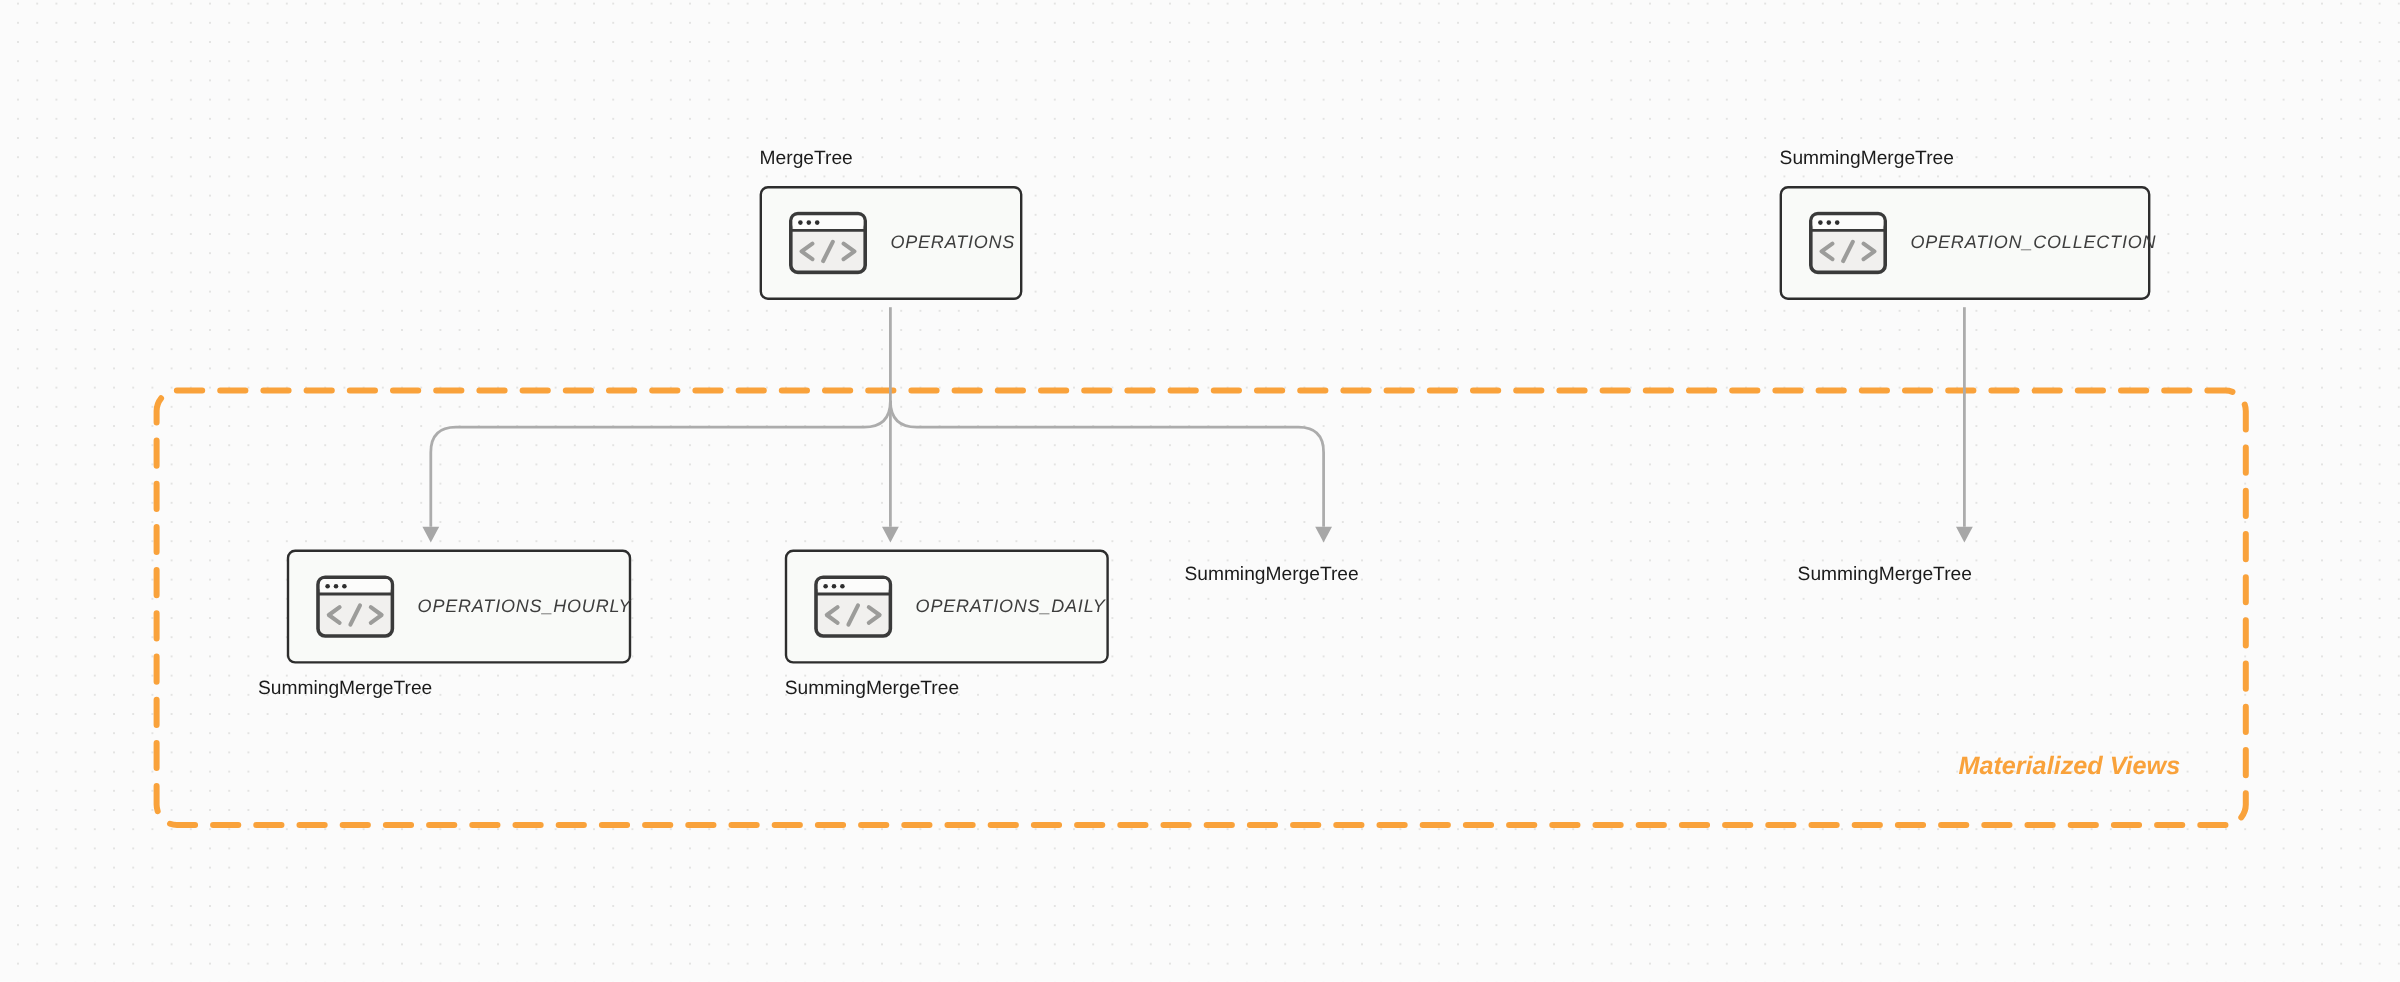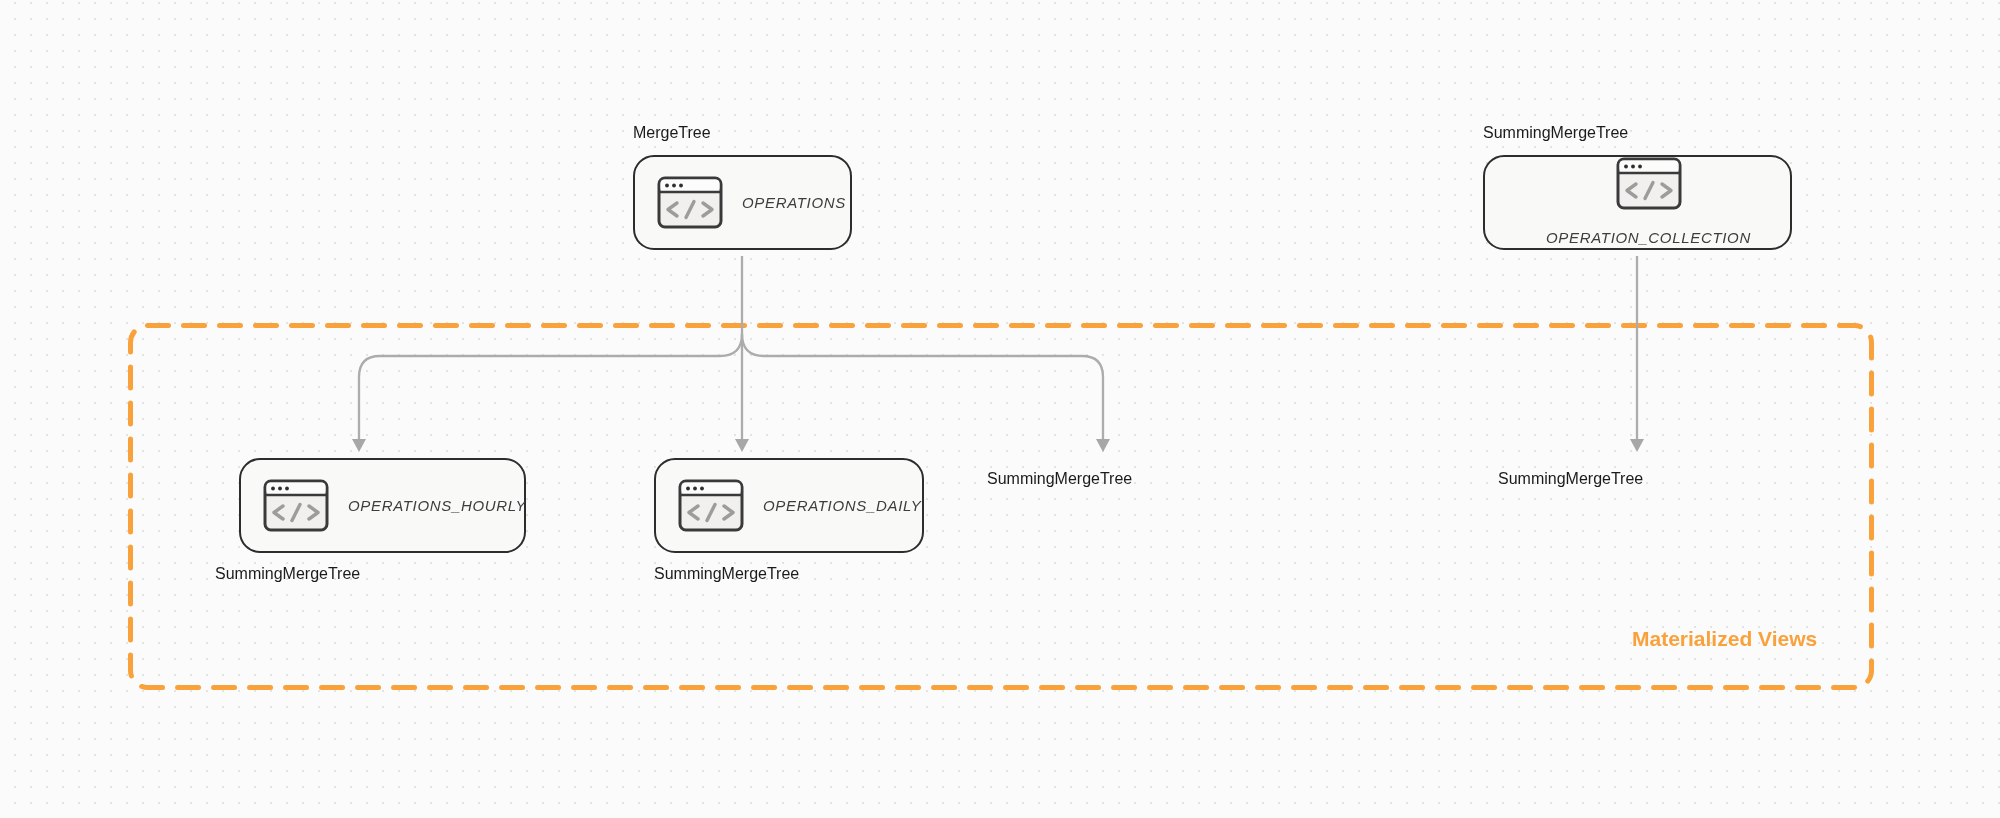--- a/index.html
+++ b/index.html
@@ -26,37 +26,38 @@
   .engine-label {
     font-size: 16px; font-weight: 500; color: #1B1B1B;
     line-height: 20px; white-space: nowrap;
   }
   .engine-label.above { margin-bottom: 12px; }
   .engine-label.below { margin-top: 11px; }
   .node-box {
     box-sizing: border-box;
     height: 95px;
     border: 2.5px solid #2D2D2D;
-    border-radius: 21px;
+    border-radius: 7px;
     background: #F9FAF8;
     display: flex; align-items: center;
     padding-left: 22px; gap: 19px;
   }
   .node-text {
     font-style: italic;
     font-size: 15px;
     letter-spacing: 0.045em;
     color: #3D3D3D;
     white-space: nowrap;
   }
   .icon { display: inline-flex; flex: 0 0 auto; }
   .group-label {
     position: absolute; z-index: 2;
     font-size: 21px; font-weight: 600;
     white-space: nowrap;
+    font-style: italic;
   }
 </style>
 </head>
 <body>
 
 <div class="canvas">
 
   <svg class="edges-layer" width="2000" height="818" viewBox="0 0 2000 818">
 
     <rect x="130.5" y="325.5" width="1741" height="362" rx="17" fill="none" stroke="#F9A23B" stroke-width="5" stroke-dasharray="21 15" stroke-linecap="round"></rect>
@@ -97,21 +98,21 @@
           <line x1="29" y1="41.5" x2="37" y2="25.5" stroke="#9C9C9A" stroke-width="3.4" stroke-linecap="round"></line>
           <polyline points="46,27 55,33.5 46,40" fill="none" stroke="#9C9C9A" stroke-width="3.4" stroke-linecap="round" stroke-linejoin="round"></polyline>
         </svg>
       </span>
       <span class="node-text">OPERATIONS</span>
     </div>
   </div>
 
   <div class="node-group" style="left:1483px; top:123px; width:309px;">
     <div class="engine-label above">SummingMergeTree</div>
-    <div class="node-box" style="width:309px;flex-direction:column;">
+    <div class="node-box" style="width:309px;">
       <span class="icon">
         <svg width="66" height="53" viewBox="0 0 66 53">
           <rect x="2" y="2" width="62" height="49" rx="6" fill="#F1F0EE" stroke="#3A3A3A" stroke-width="3"></rect>
           <rect x="3.5" y="3.5" width="59" height="12" rx="4" fill="#FCFCFB"></rect>
           <line x1="2" y1="16" x2="64" y2="16" stroke="#3A3A3A" stroke-width="2.4"></line>
           <circle cx="10" cy="9.5" r="1.9" fill="#2E2E2E"></circle>
           <circle cx="17" cy="9.5" r="1.9" fill="#2E2E2E"></circle>
           <circle cx="24" cy="9.5" r="1.9" fill="#2E2E2E"></circle>
           <polyline points="20,27 11,33.5 20,40" fill="none" stroke="#9C9C9A" stroke-width="3.4" stroke-linecap="round" stroke-linejoin="round"></polyline>
           <line x1="29" y1="41.5" x2="37" y2="25.5" stroke="#9C9C9A" stroke-width="3.4" stroke-linecap="round"></line>

